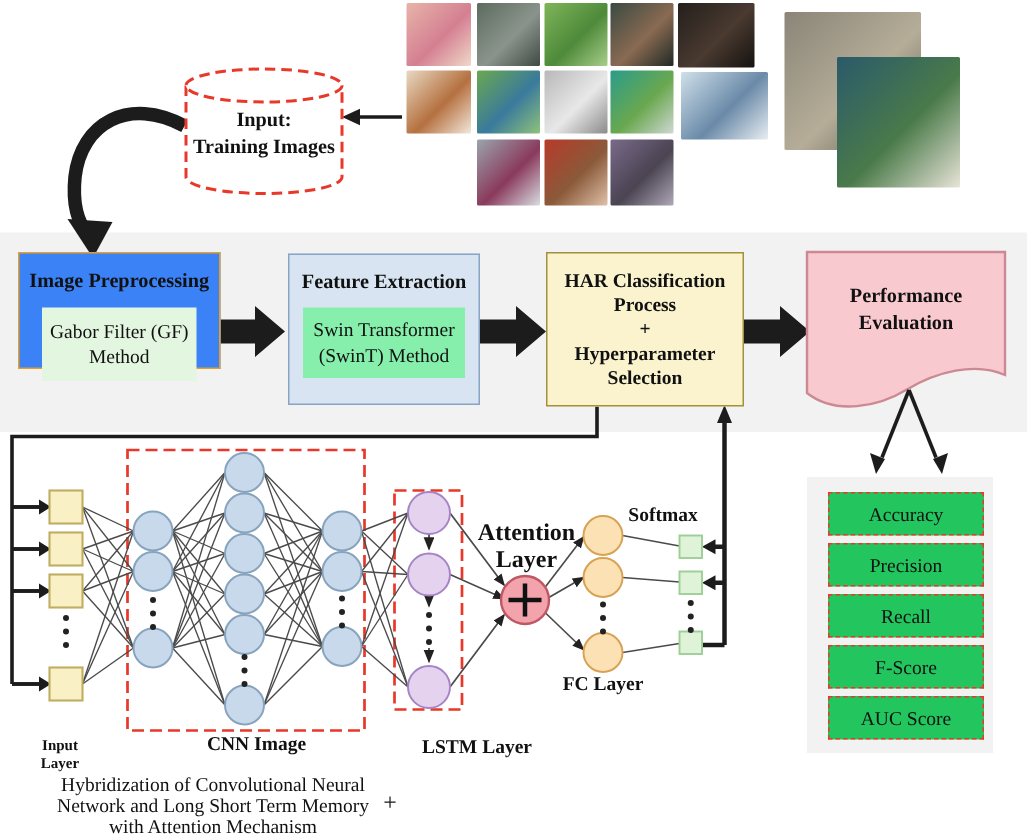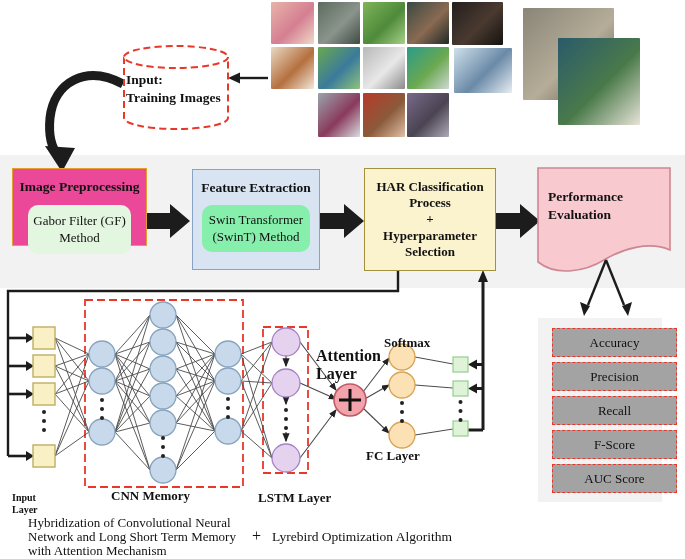--- a/index.html
+++ b/index.html
@@ -1,28 +1,28 @@
 <!DOCTYPE html>
 <html><head>
 <meta charset="utf-8">
 <style>
   html,body{margin:0;padding:0;background:#fff;}
   .stage{position:relative;width:685px;height:559px;background:#fff;overflow:hidden;
          font-family:"Liberation Serif",serif;color:#111;}
   .band{position:absolute;left:0;top:155px;width:685px;height:133px;background:#f2f2f2;}
   .tile{position:absolute;border-radius:1px;}
   svg.overlay{position:absolute;left:0;top:0;}
-  .lbl{position:absolute;white-space:pre-line;line-height:1.22;}
+  .lbl{position:absolute;white-space:pre-line;text-align:center;line-height:1.22;}
   .b{font-weight:bold;}
   .pbox{position:absolute;box-sizing:border-box;}
   .pbox .title{position:absolute;left:0;right:0;top:10px;text-align:center;font-weight:bold;font-size:13.5px;}
   .inner{position:absolute;display:flex;align-items:center;justify-content:center;text-align:center;
-         font-size:13px;white-space:pre-line;line-height:1.25;border-radius:10px;}
+         font-size:13px;white-space:pre-line;line-height:1.25;}
   .metrics-panel{position:absolute;left:538px;top:318px;width:124px;height:184px;background:#f2f2f2;}
-  .metric-box{position:absolute;left:14px;width:125px;height:29px;background:#a3a3a3;
+  .metric-box{position:absolute;left:14px;width:104px;height:29px;background:#22c55e;
               border:1.6px dashed #e8382a;box-sizing:border-box;display:flex;align-items:center;
               justify-content:center;font-size:13px;text-align:right;}
 </style>
 </head>
 <body>
 
 <div class="stage">
 
   <div class="band"></div>
   <div class="metrics-panel">
@@ -232,21 +232,21 @@
         <circle cx="402" cy="421" r="2" fill="#222"></circle>
         <circle cx="460.5" cy="402" r="2" fill="#222"></circle>
         <circle cx="460.5" cy="411" r="2" fill="#222"></circle>
         <circle cx="460.5" cy="420" r="2" fill="#222"></circle>
       </g>
   </svg>
 
   <div class="lbl b" style="left:126px;top:71px;width:100px;font-size:13.5px;line-height:1.35;">Input:
 Training Images</div>
 
-  <div class="pbox" style="left:12px;top:168px;width:135px;height:78px;background:#ec4899;border:1.6px solid #e3a02f;">
+  <div class="pbox" style="left:12px;top:168px;width:135px;height:78px;background:#3b82f6;border:1.6px solid #e3a02f;">
     <div class="title">Image Preprocessing</div>
     <div class="inner" style="left:15px;top:36px;width:103px;height:49px;background:#e3f6e0;">Gabor Filter (GF)
 Method</div>
   </div>
 
   <div class="pbox" style="left:192px;top:169px;width:128px;height:101px;background:#d8e4f1;border:1.6px solid #88a3c6;">
     <div class="title">Feature Extraction</div>
     <div class="inner" style="left:9px;top:35px;width:108px;height:47px;background:#86efac;">Swin Transformer
 (SwinT) Method</div>
   </div>
@@ -257,26 +257,25 @@
 Process
 +
 Hyperparameter
 Selection</div>
 
   <div class="lbl b" style="left:548px;top:188px;width:112px;font-size:13.5px;line-height:1.35;">Performance
 Evaluation</div>
 
   <div class="lbl b" style="left:12px;top:492px;width:56px;font-size:10px;">Input
 Layer</div>
-  <div class="lbl b" style="left:111px;top:488px;width:120px;font-size:13px;">CNN Memory</div>
+  <div class="lbl b" style="left:111px;top:488px;width:120px;font-size:13px;">CNN Image</div>
   <div class="lbl b" style="left:258px;top:490px;width:120px;font-size:13px;">LSTM Layer</div>
   <div class="lbl b" style="left:316px;top:347px;width:70px;font-size:16px;line-height:1.15;">Attention
 Layer</div>
   <div class="lbl b" style="left:366px;top:448px;width:72px;font-size:13px;">FC Layer</div>
-  <div class="lbl b" style="left:384px;top:335px;width:68px;font-size:13px;">Softmax</div>
+  <div class="lbl b" style="left:408px;top:335px;width:68px;font-size:13px;">Softmax</div>
 
   <div class="lbl" style="left:28px;top:516px;width:228px;font-size:13px;line-height:1.07;">Hybridization of Convolutional Neural
 Network and Long Short Term Memory
 with Attention Mechanism</div>
   <div class="lbl" style="left:252px;top:526px;width:16px;font-size:16px;">+</div>
-  <div class="lbl" style="left:272px;top:529px;width:214px;font-size:13.5px;">Lyrebird Optimization Algorithm</div>
 
 </div>
 
 </body></html>

